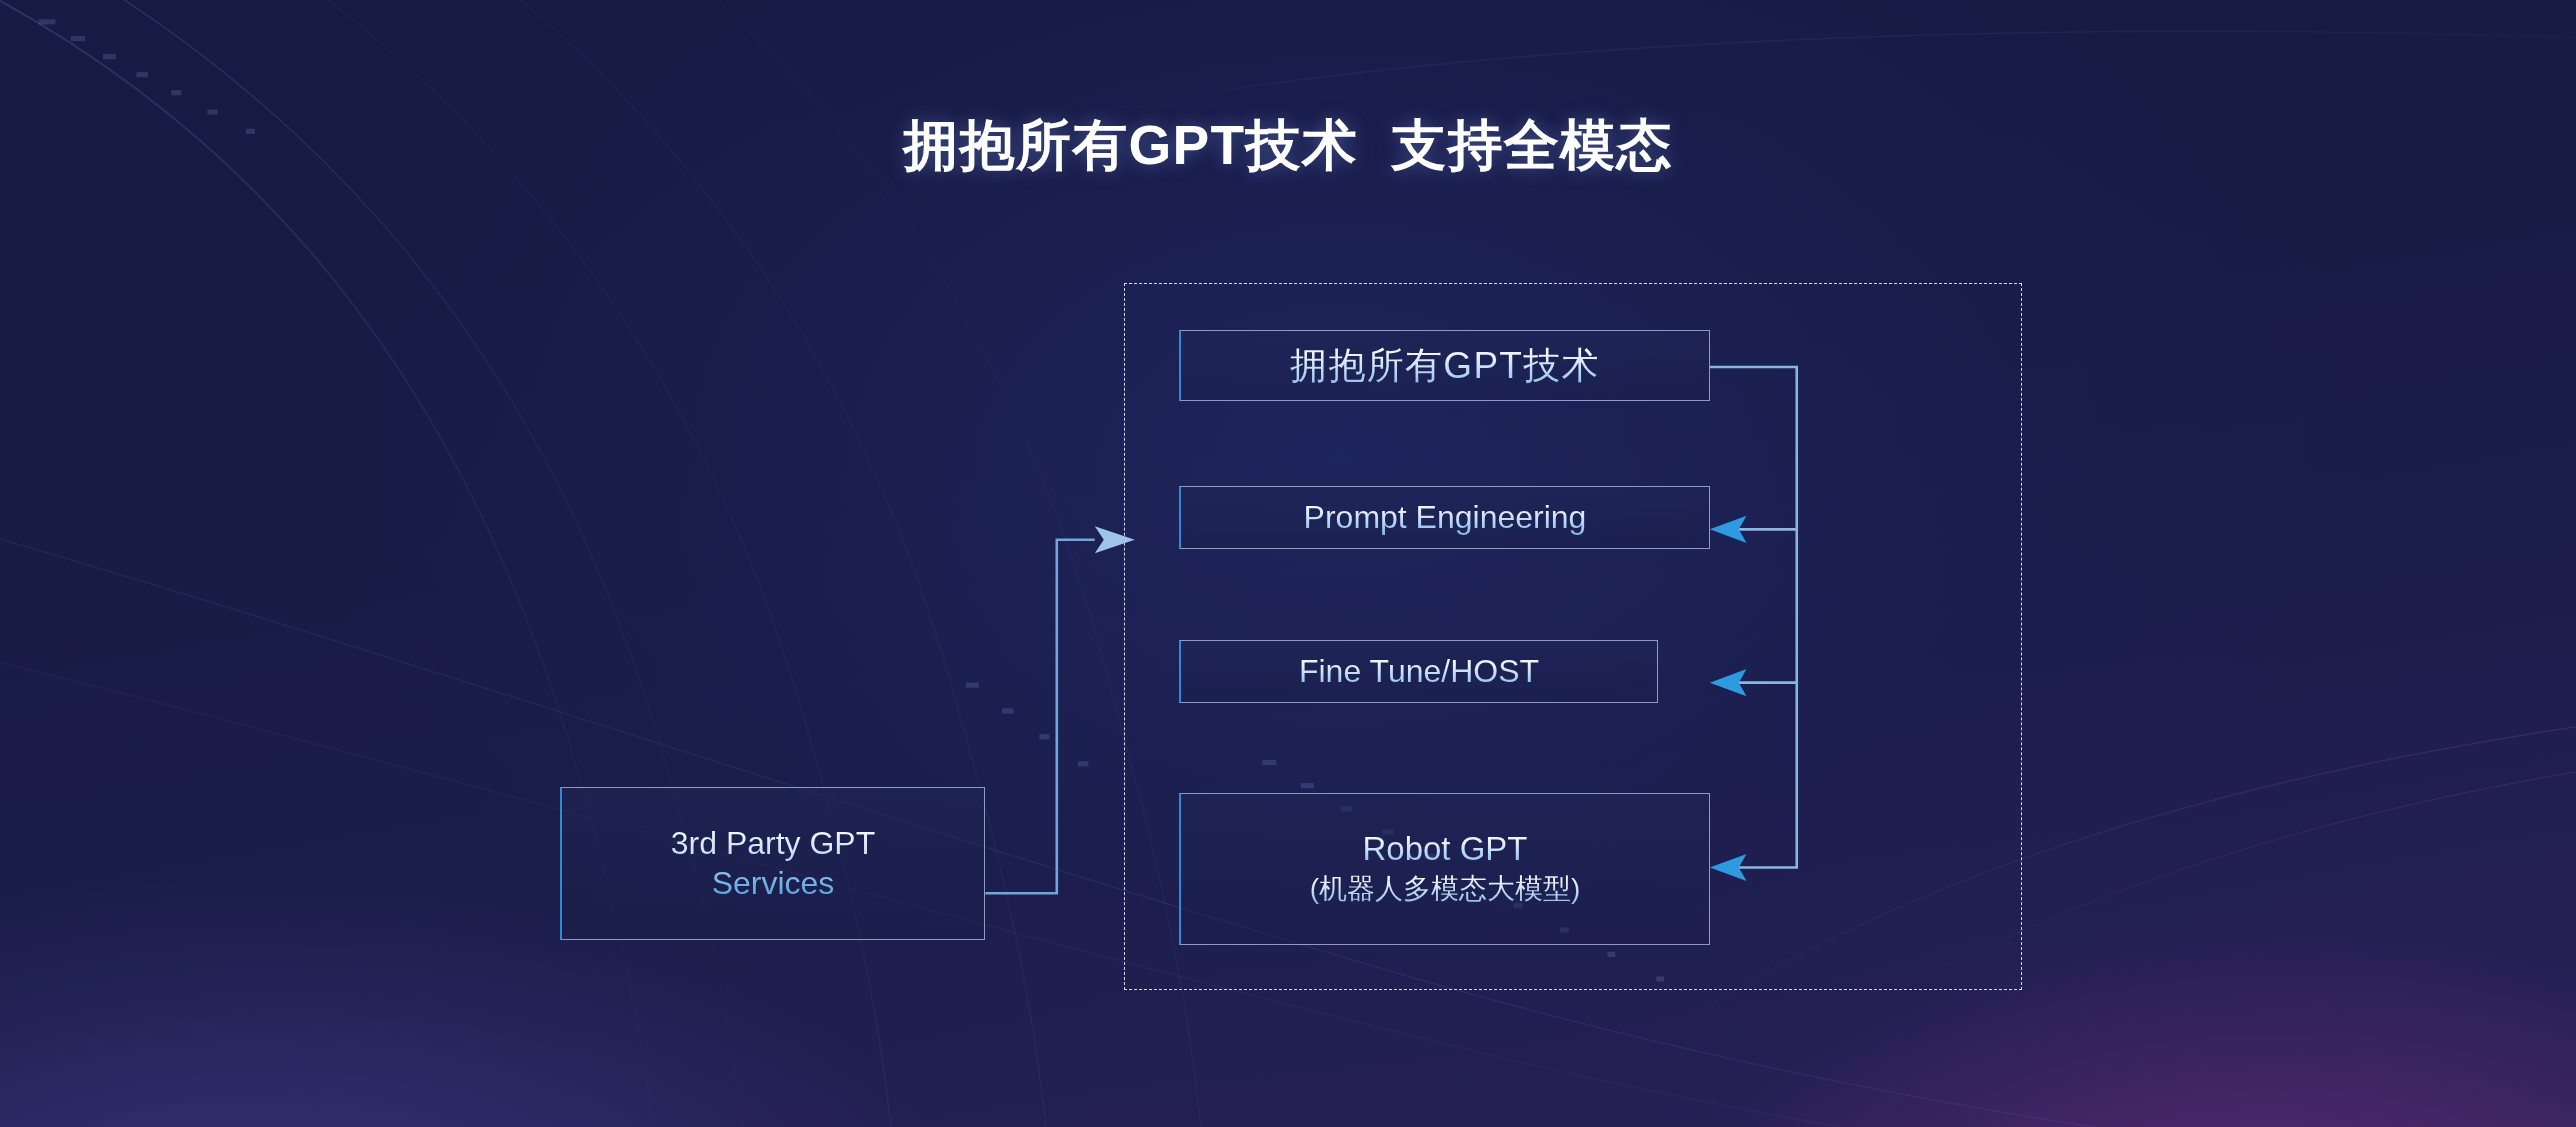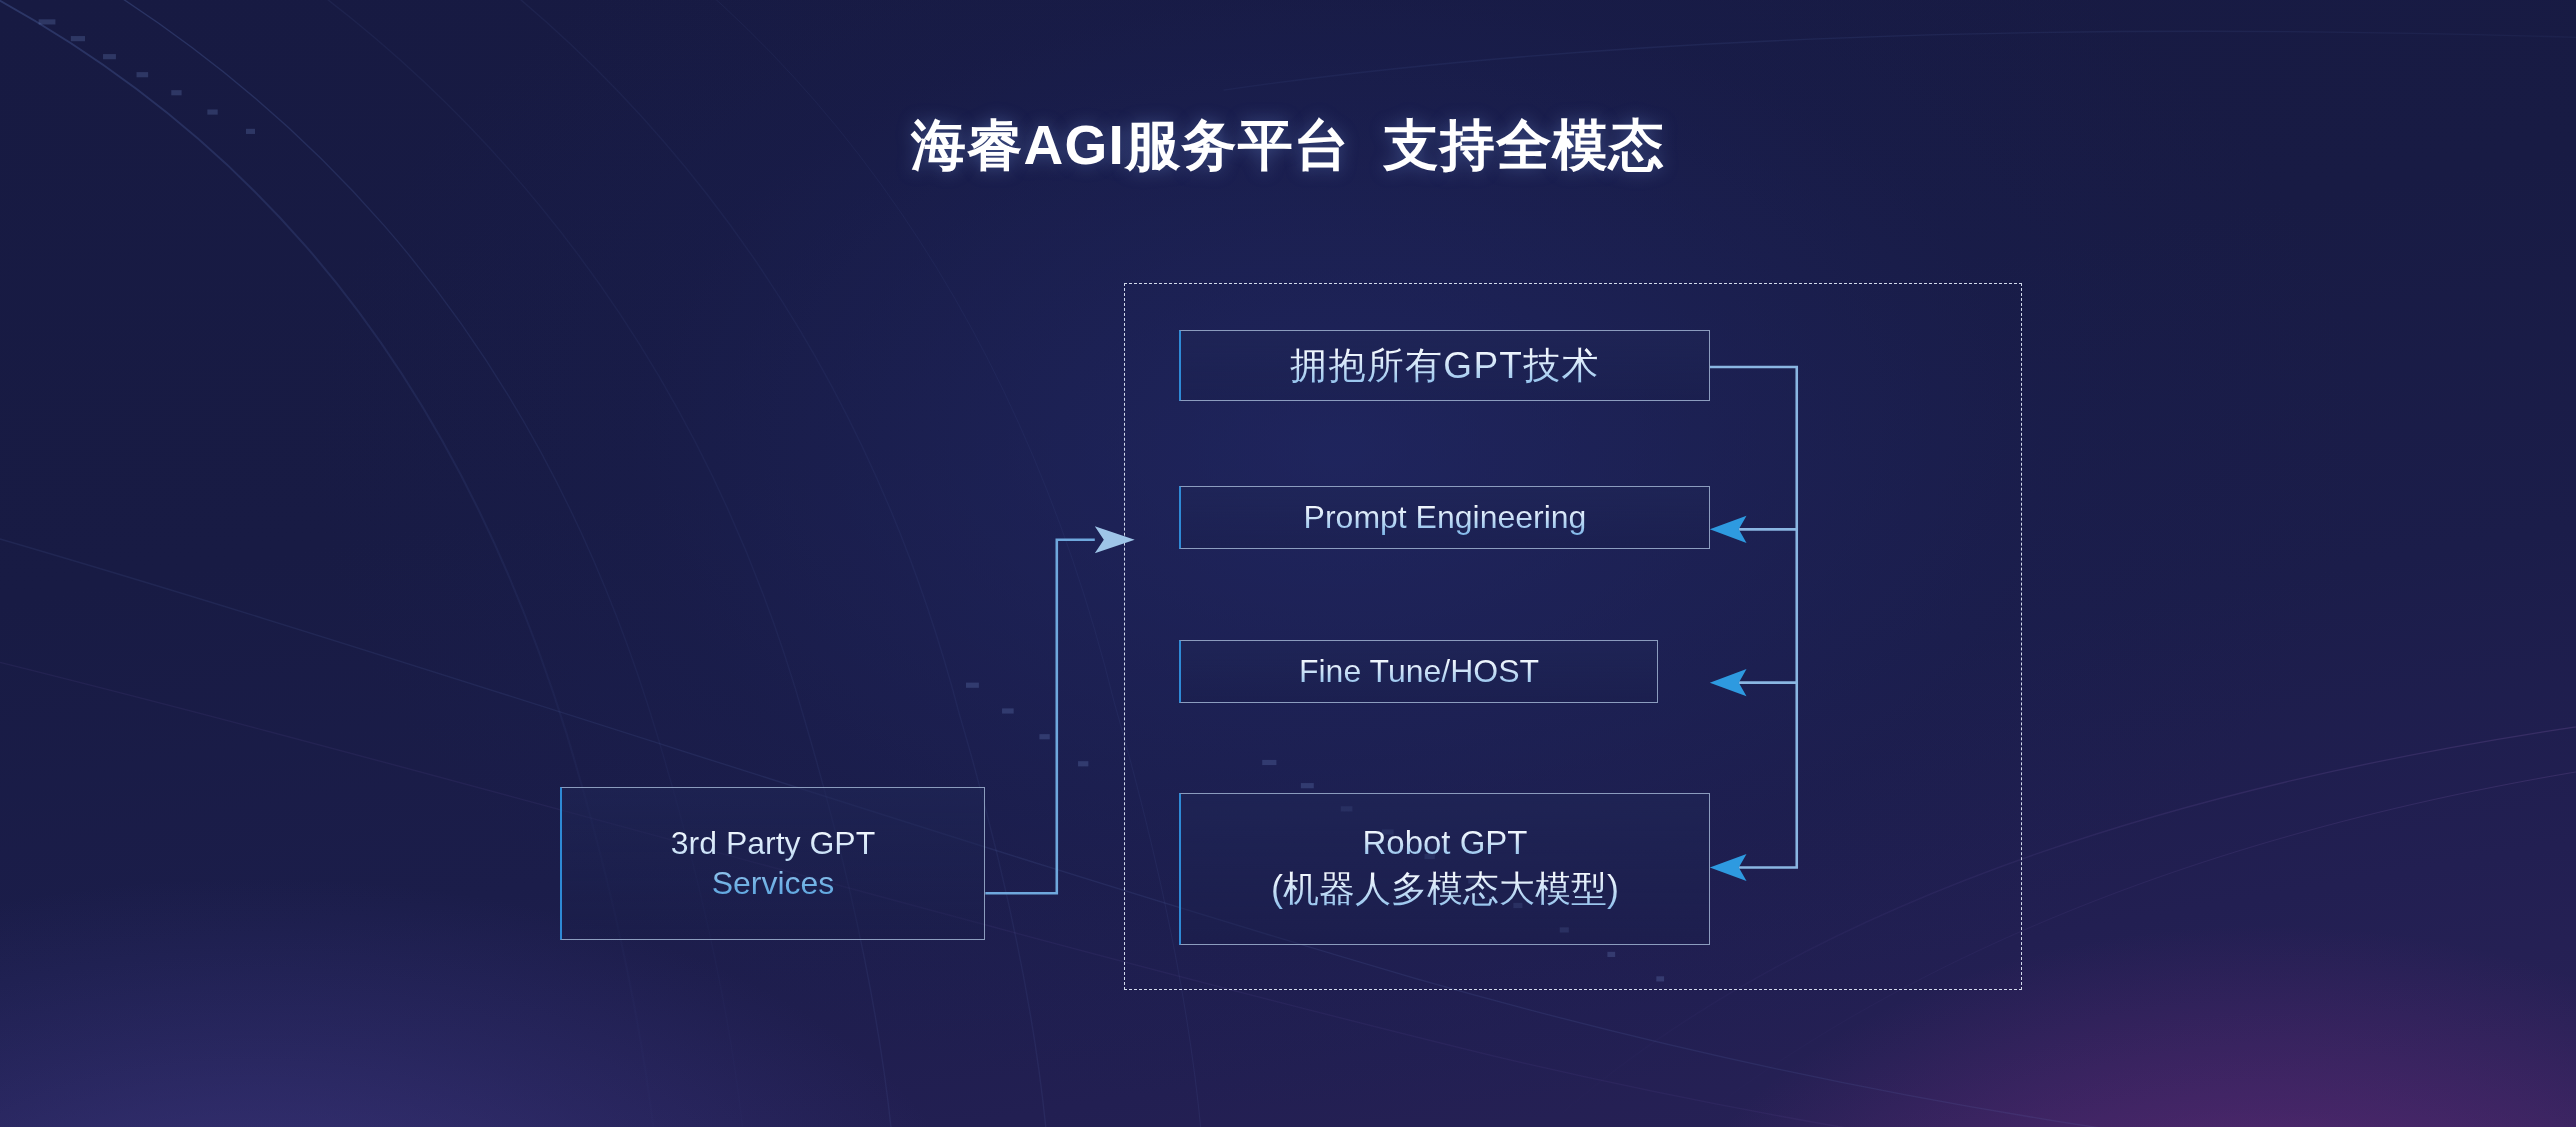--- a/index.html
+++ b/index.html
@@ -82,21 +82,21 @@
   #node-platform .line { font-size: 37px; letter-spacing: 1.3px; }
 
   #node-prompt   { left: 1179px; top: 486px;  width: 531px; height: 63px; }
   #node-prompt .line { font-size: 32px; }
 
   #node-finetune { left: 1179px; top: 640px;  width: 479px; height: 63px; }
   #node-finetune .line { font-size: 32px; }
 
   #node-robot    { left: 1179px; top: 793px; width: 531px; height: 152px; gap: 2.6px; }
   #node-robot .line-main { font-size: 33px; }
-  #node-robot .line-sub  { font-size: 36px; }
+  #node-robot .line-sub  { font-size: 28px; }
 
   #node-thirdparty { left: 560px; top: 787px; width: 425px; height: 153px; gap: 3.9px; }
   #node-thirdparty .line-a {
     font-size: 32px;
     background: linear-gradient(180deg, #ffffff 0%, #dcebfa 45%, #bcd9f4 100%);
     -webkit-background-clip: text;
     background-clip: text;
     color: transparent;
   }
   #node-thirdparty .line-b {
@@ -187,21 +187,21 @@
       <rect x="2422" y="1440" width="14" height="8"></rect>
       <rect x="2496" y="1478" width="12" height="8"></rect>
       <rect x="2572" y="1516" width="12" height="8"></rect>
       <rect x="1500" y="1060" width="20" height="8"></rect>
       <rect x="1556" y="1100" width="18" height="8"></rect>
       <rect x="1614" y="1140" width="16" height="8"></rect>
       <rect x="1674" y="1182" width="16" height="8"></rect>
     </g>
   </svg>
 
-  <div class="title">海睿AGI服务平台  支持全模态</div>
+  <div class="title">拥抱所有GPT技术  支持全模态</div>
 
   <div class="dashed-region"></div>
 
   <svg class="connectors" viewBox="0 0 4000 1751" preserveAspectRatio="none" aria-hidden="true">
     <g stroke="#8ab6e2" stroke-width="4" fill="none">
 
       <path d="M 2655 570 L 2790 570 L 2790 1347 L 2700 1347"></path>
       <path d="M 2790 822 L 2700 822"></path>
       <path d="M 2790 1060 L 2700 1060"></path>
     </g>

